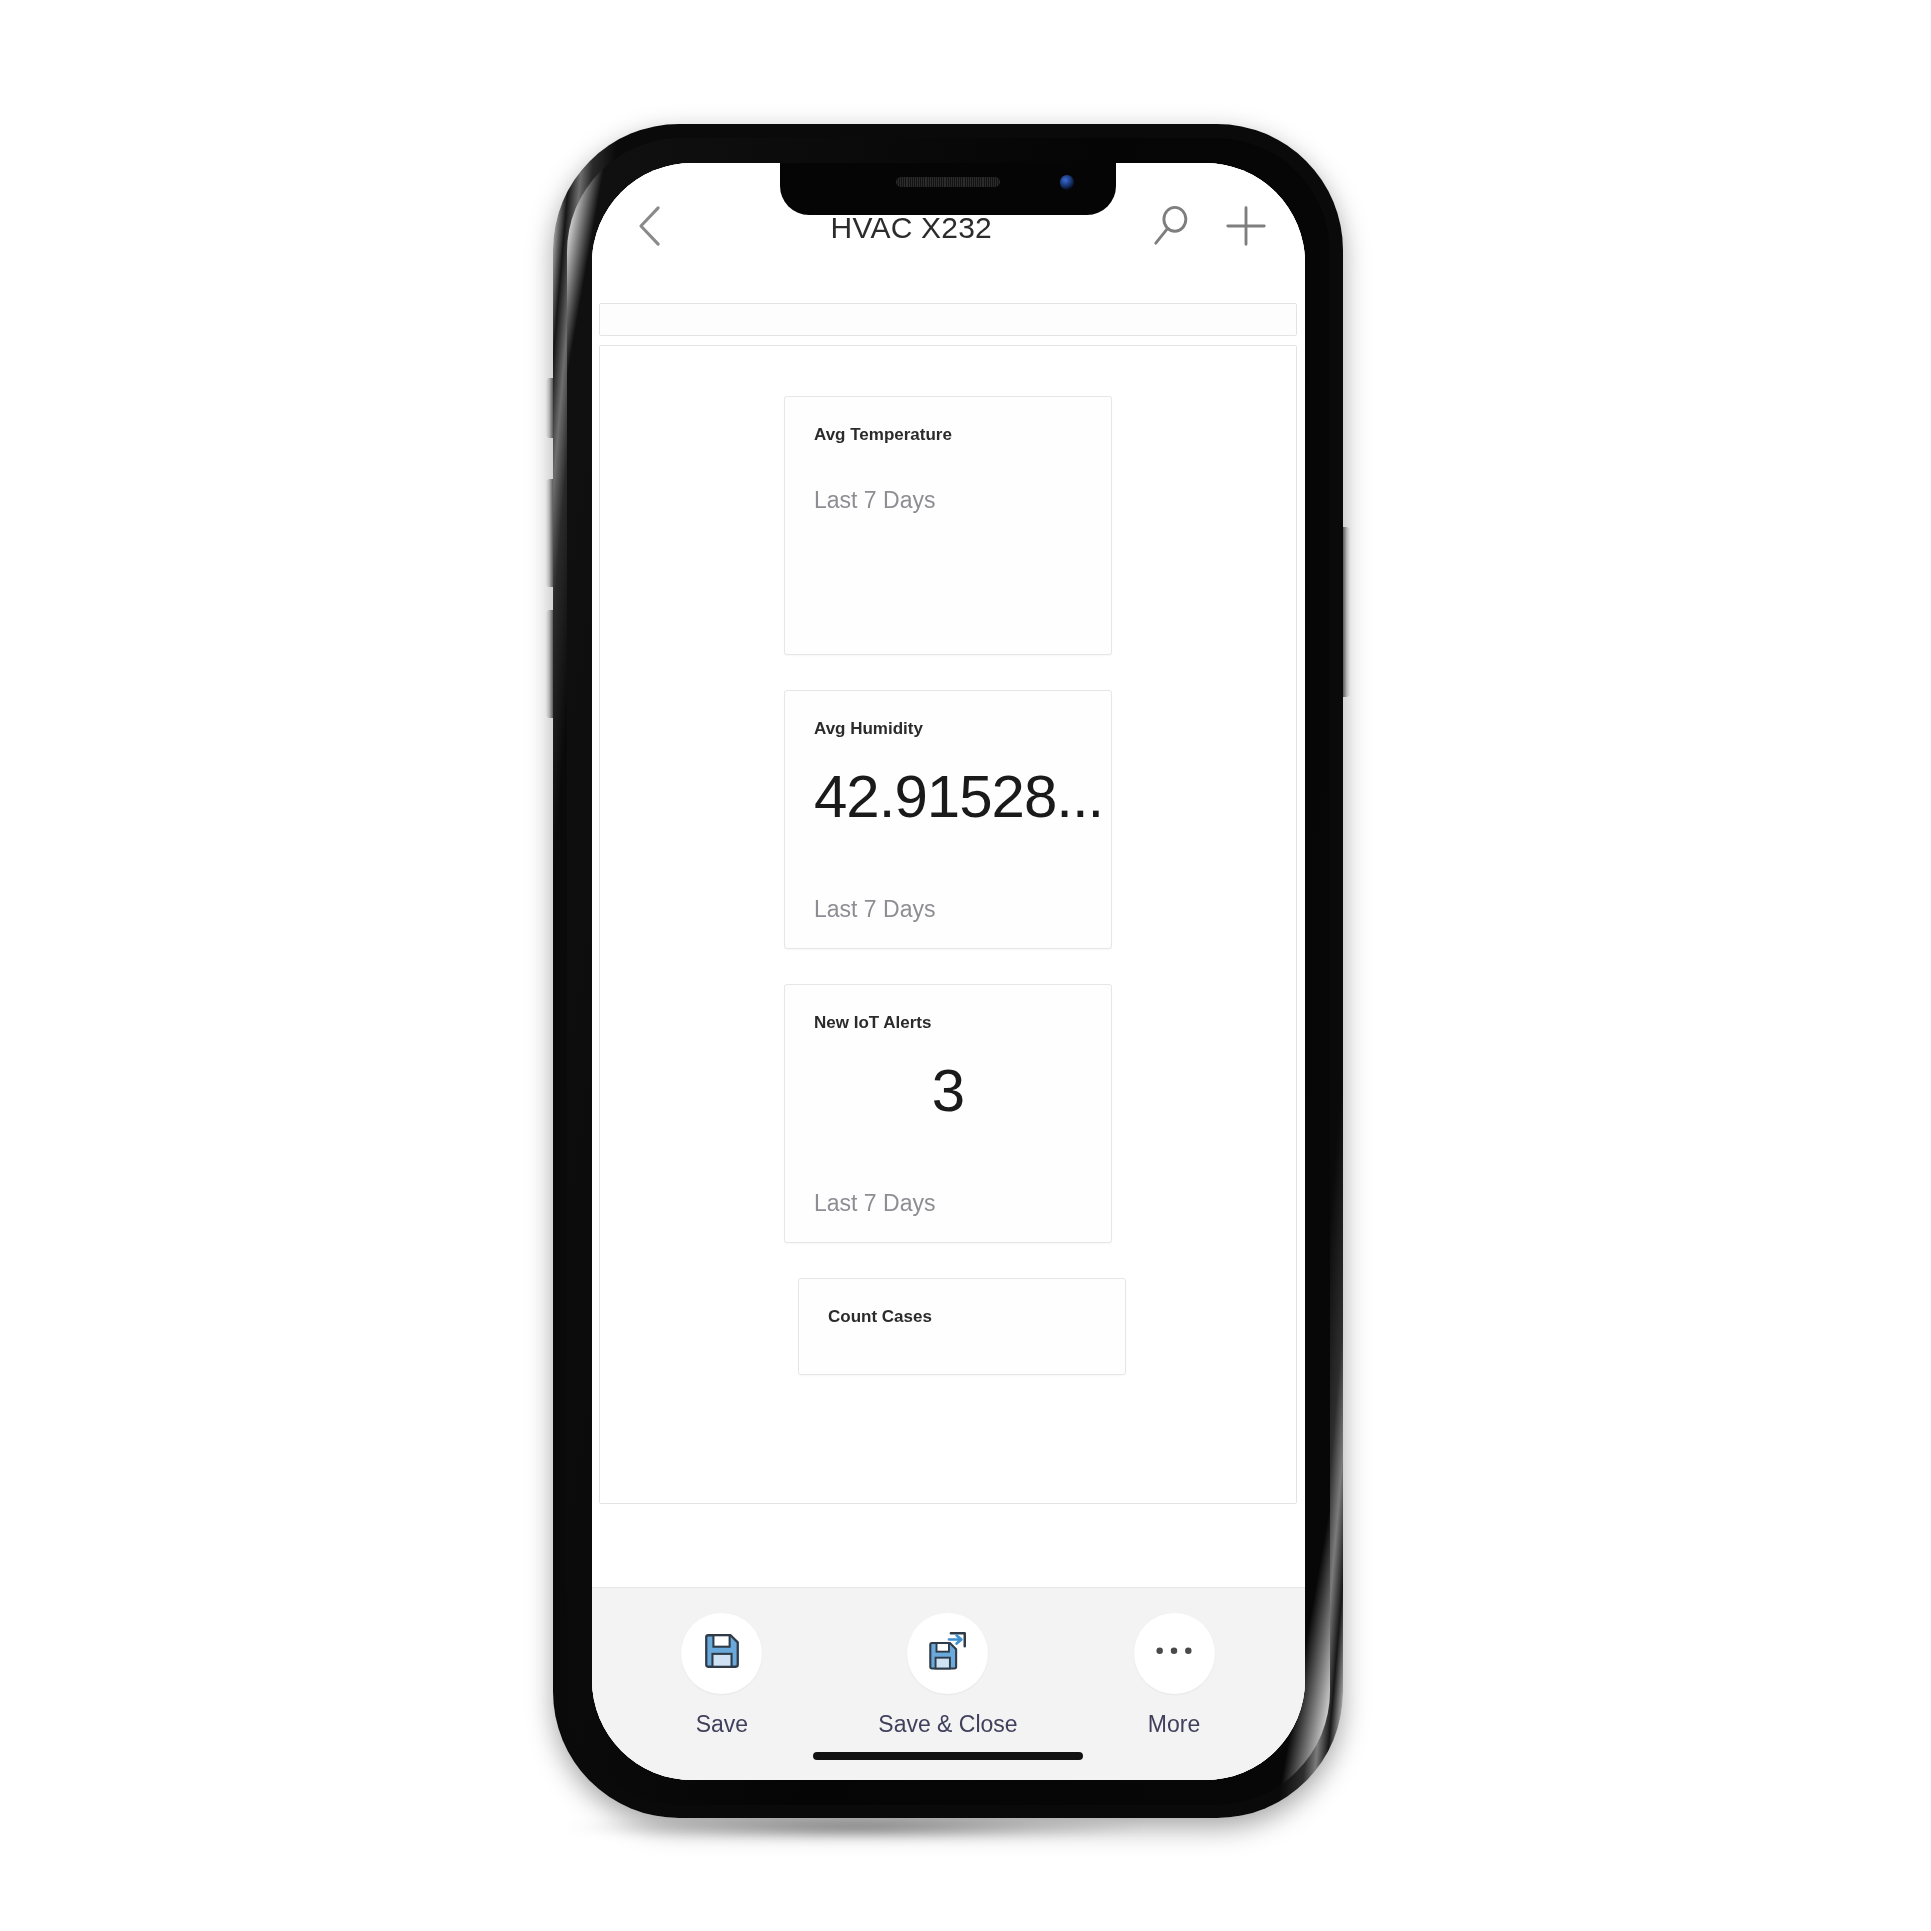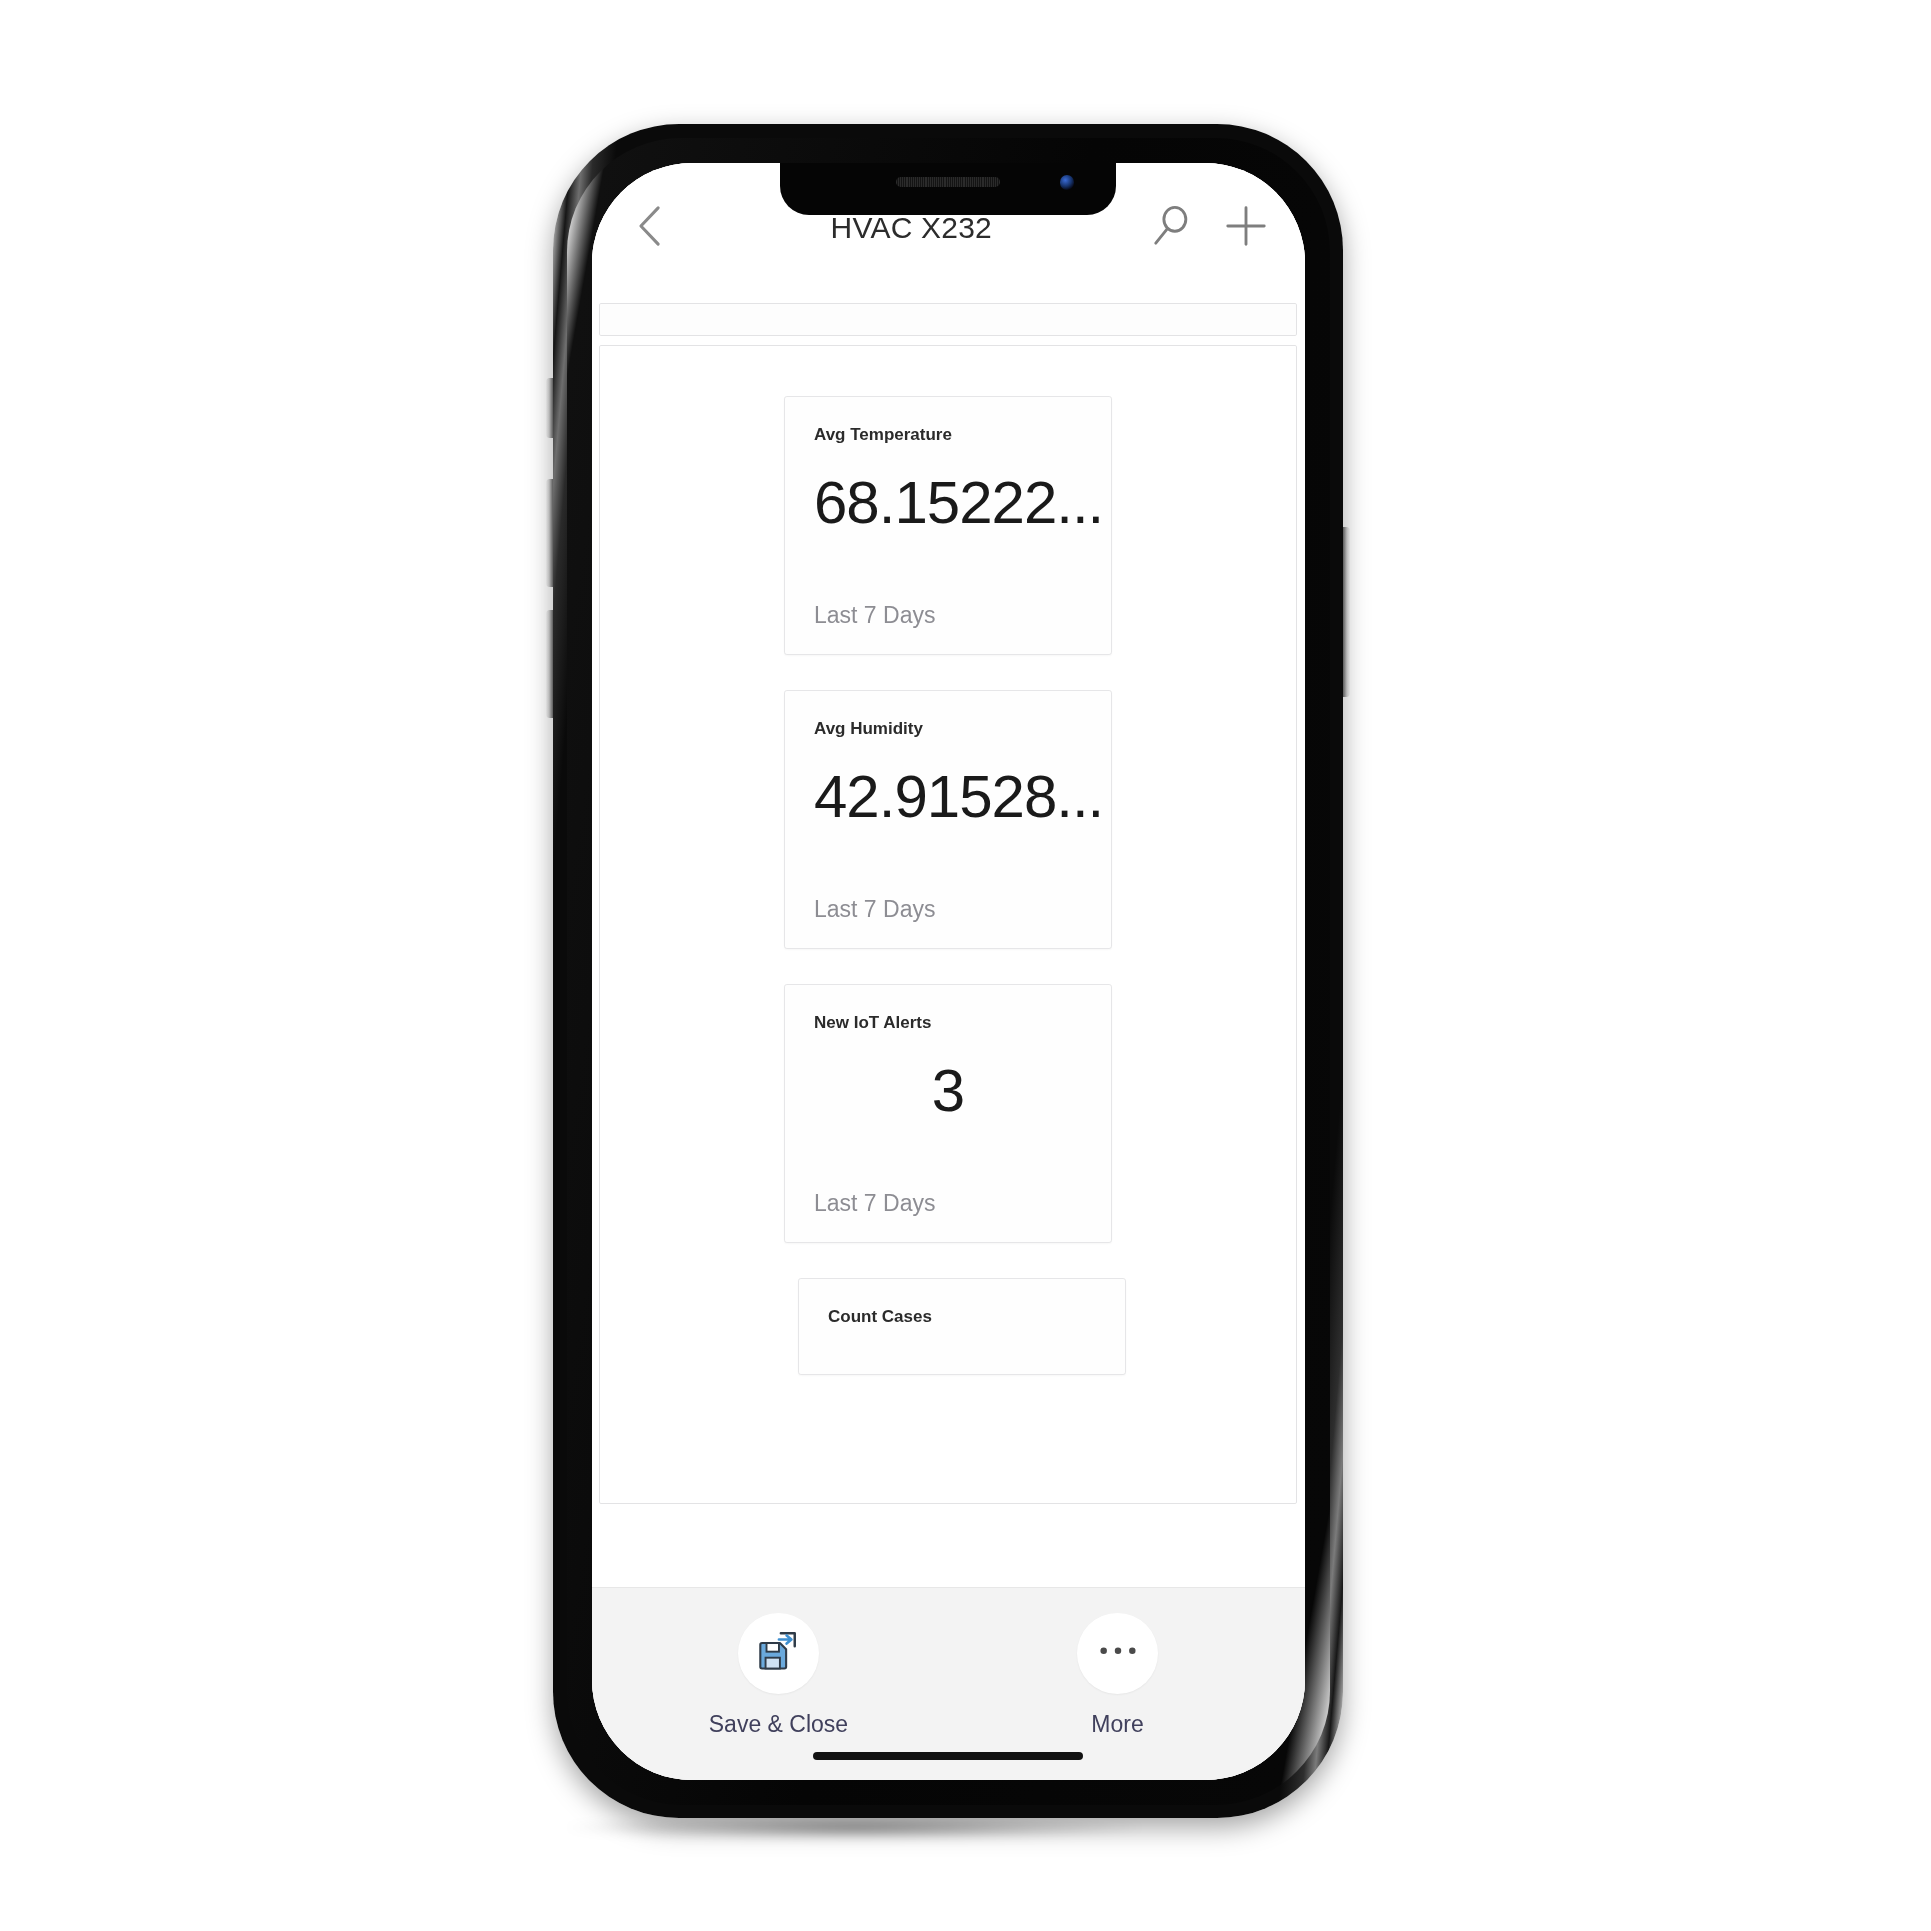--- a/index.html
+++ b/index.html
@@ -340,23 +340,20 @@
 
           <div class="body-scroll">
 
             <div class="form-strip"></div>
 
             <div class="dash-panel">
               <div class="cards">
 
                 <div class="kpi-card tall">
                   <div class="kpi-title">Avg Temperature</div>
-                  <div class="kpi-value-wrap">
-                    <div class="kpi-value">68.15222...</div>
-                  </div>
                   <div class="kpi-foot">Last 7 Days</div>
                 </div>
 
                 <div class="kpi-card tall">
                   <div class="kpi-title">Avg Humidity</div>
                   <div class="kpi-value-wrap">
                     <div class="kpi-value">42.91528...</div>
                   </div>
                   <div class="kpi-foot">Last 7 Days</div>
                 </div>
@@ -372,20 +369,32 @@
                 <div class="kpi-card short">
                   <div class="kpi-title">Count Cases</div>
                 </div>
 
               </div>
             </div>
           </div>
 
           <div class="cmdbar">
 
+            <div class="cmd-item">
+              <div class="cmd-circle">
+                <span>
+                  <svg width="42" height="42" viewBox="0 0 44 44" fill="none">
+                    <path d="M5.5 7.5 A2 2 0 0 1 7.5 5.5 H31 L38.5 13 V36.5 A2 2 0 0 1 36.5 38.5 H7.5 A2 2 0 0 1 5.5 36.5 Z" fill="#6aa9dc" stroke="#2f3b48" stroke-width="2.4" stroke-linejoin="round"></path>
+                    <rect x="13" y="5.5" width="17" height="12" fill="#ffffff" stroke="#2f3b48" stroke-width="2.2"></rect>
+                    <rect x="12" y="25" width="20" height="13.5" fill="#cfe2f4" stroke="#2f3b48" stroke-width="2.2"></rect>
+                  </svg>
+                </span>
+              </div>
+              <div class="cmd-label">Save</div>
+            </div>
 
             <div class="cmd-item">
               <div class="cmd-circle">
                 <span>
                   <svg width="44" height="44" viewBox="0 0 46 46" fill="none">
                     <path d="M4.5 16.5 A1.8 1.8 0 0 1 6.3 14.7 H25 L31.5 21.2 V39.5 A1.8 1.8 0 0 1 29.7 41.3 H6.3 A1.8 1.8 0 0 1 4.5 39.5 Z" fill="#6aa9dc" stroke="#2f3b48" stroke-width="2.2" stroke-linejoin="round"></path>
                     <rect x="11" y="14.7" width="13" height="9" fill="#ffffff" stroke="#2f3b48" stroke-width="2"></rect>
                     <rect x="10" y="30" width="15" height="11.3" fill="#cfe2f4" stroke="#2f3b48" stroke-width="2"></rect>
                     <path d="M26 4.5 H40.5 V18" stroke="#2f3b48" stroke-width="2.6" fill="none" stroke-linecap="round" stroke-linejoin="round"></path>
                     <path d="M24 11 H36.5 M32 6.8 L37 11 L32 15.2" stroke="#3e8fd0" stroke-width="2.8" fill="none" stroke-linecap="round" stroke-linejoin="round"></path>

